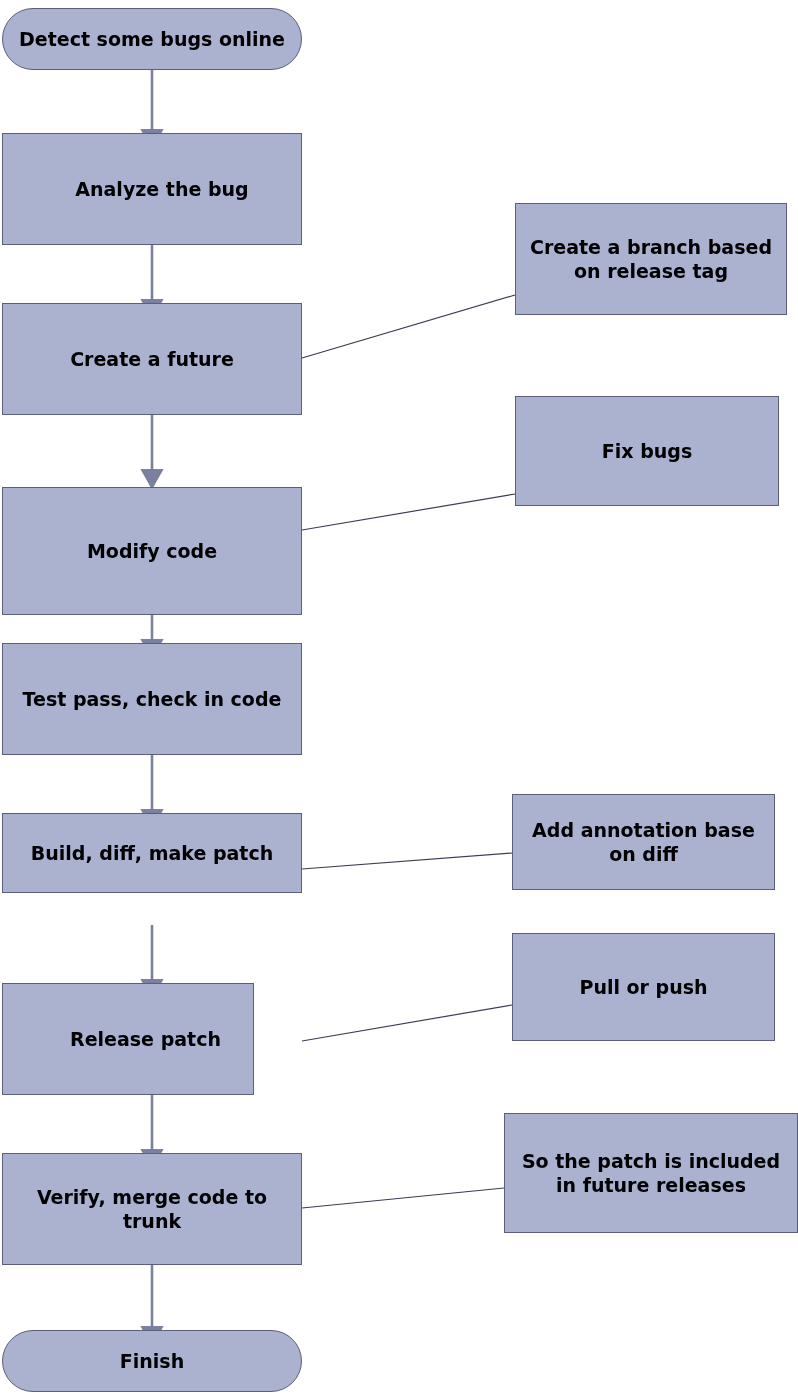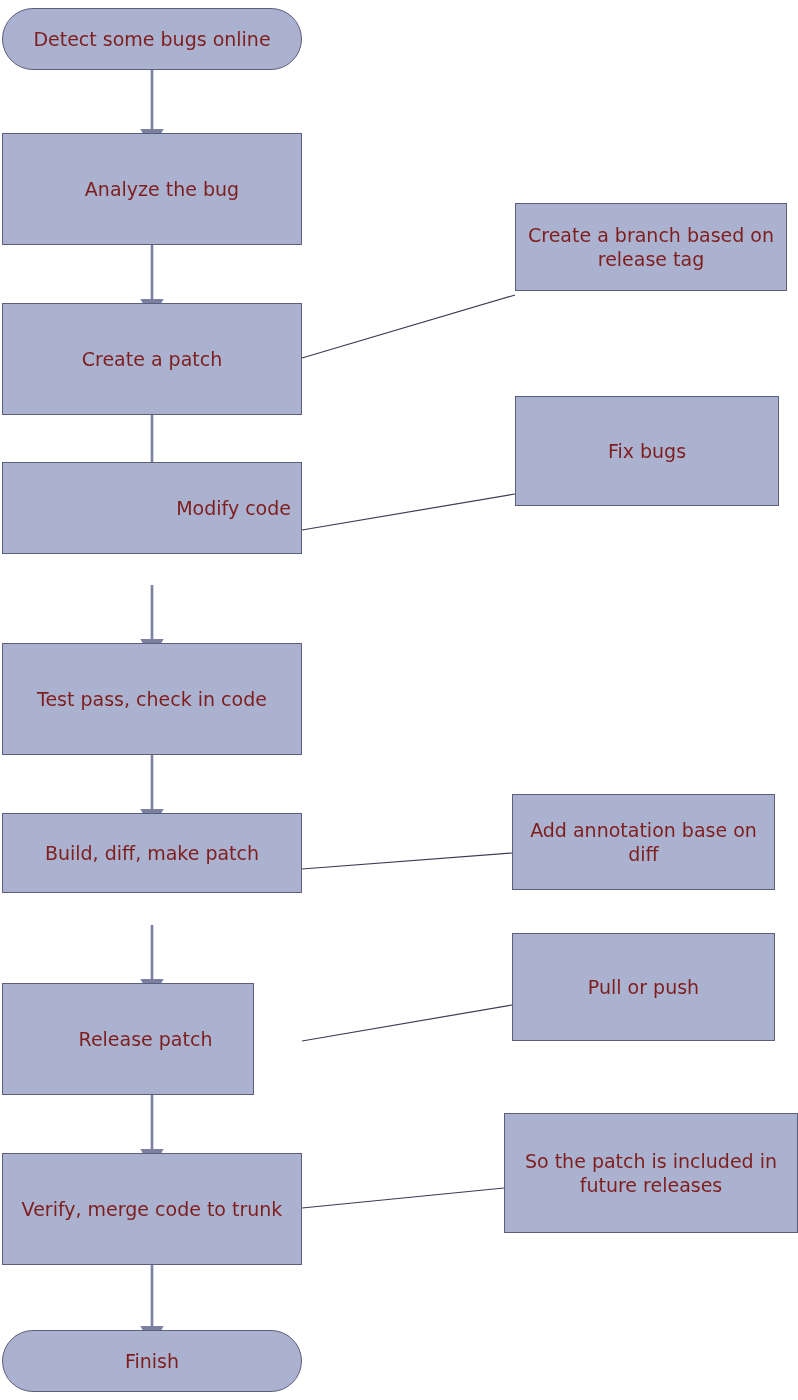--- a/index.html
+++ b/index.html
@@ -28,24 +28,25 @@
   }
   .node {
     position: absolute;
     box-sizing: border-box;
     background: #aab2d0;
     border: 1px solid #5b5f7d;
     display: flex;
     align-items: center;
     justify-content: center;
     text-align: center;
-    color: #7f1d1d;
+    color: #000000;
     font-size: 19px;
     line-height: 1.28;
     z-index: 2;
+    font-weight: bold;
   }
   .node.terminator {
     border-radius: 999px;
   }
   .node .label {
     display: block;
     padding: 0 10px;
     white-space: pre-line;
   }
 </style>
@@ -80,43 +81,43 @@
   </svg>
 
   <div id="nodes-group">
       <div class="node terminator" style="left: 2px; top: 8px; width: 300px; height: 62px;">
         <span class="label">Detect some bugs online</span>
       </div>
       <div class="node" style="left: 2px; top: 133px; width: 300px; height: 112px; padding-left: 20px;">
         <span class="label">Analyze the bug</span>
       </div>
       <div class="node" style="left: 2px; top: 303px; width: 300px; height: 112px;">
-        <span class="label">Create a patch</span>
+        <span class="label">Create a future</span>
       </div>
-      <div class="node" style="left: 2px; top: 462px; width: 300px; height: 92px; justify-content: flex-end;">
+      <div class="node" style="left: 2px; top: 487px; width: 300px; height: 128px;">
         <span class="label">Modify code</span>
       </div>
       <div class="node" style="left: 2px; top: 643px; width: 300px; height: 112px;">
         <span class="label">Test pass, check in code</span>
       </div>
       <div class="node" style="left: 2px; top: 813px; width: 300px; height: 80px;">
         <span class="label">Build, diff, make patch</span>
       </div>
       <div class="node" style="left: 2px; top: 983px; width: 252px; height: 112px; padding-left: 35px;">
         <span class="label">Release patch</span>
       </div>
       <div class="node" style="left: 2px; top: 1153px; width: 300px; height: 112px;">
         <span class="label">Verify,  merge code to trunk</span>
       </div>
       <div class="node terminator" style="left: 2px; top: 1330px; width: 300px; height: 62px;">
         <span class="label">Finish</span>
       </div>
     </div>
   <div id="annotations-group">
-      <div class="node" style="left: 515px; top: 203px; width: 272px; height: 88px;">
+      <div class="node" style="left: 515px; top: 203px; width: 272px; height: 112px;">
         <span class="label">Create a branch based on release tag</span>
       </div>
       <div class="node" style="left: 515px; top: 396px; width: 264px; height: 110px;">
         <span class="label">Fix bugs</span>
       </div>
       <div class="node" style="left: 512px; top: 794px; width: 263px; height: 96px;">
         <span class="label">Add annotation base on diff</span>
       </div>
       <div class="node" style="left: 512px; top: 933px; width: 263px; height: 108px;">
         <span class="label">Pull or push</span>

